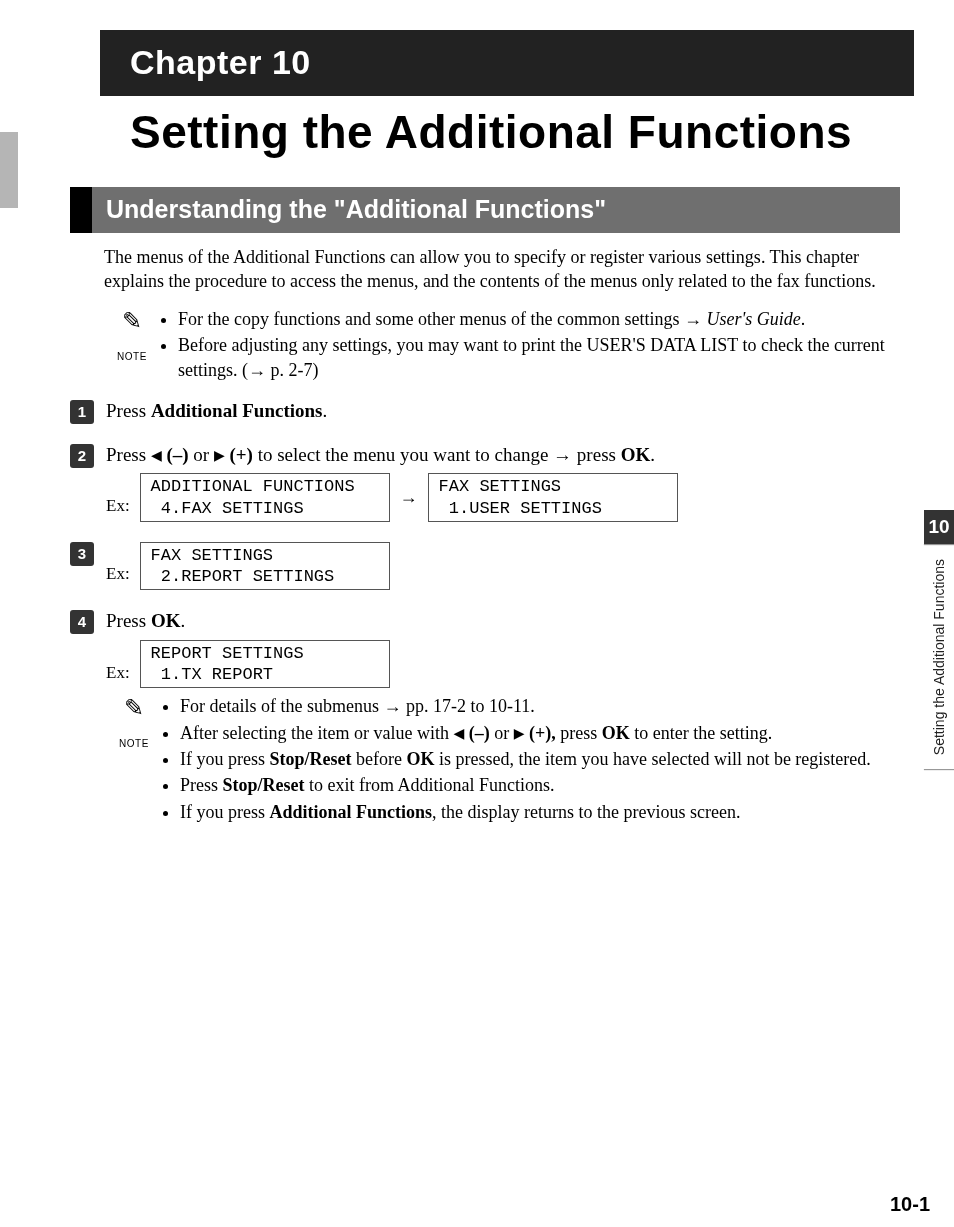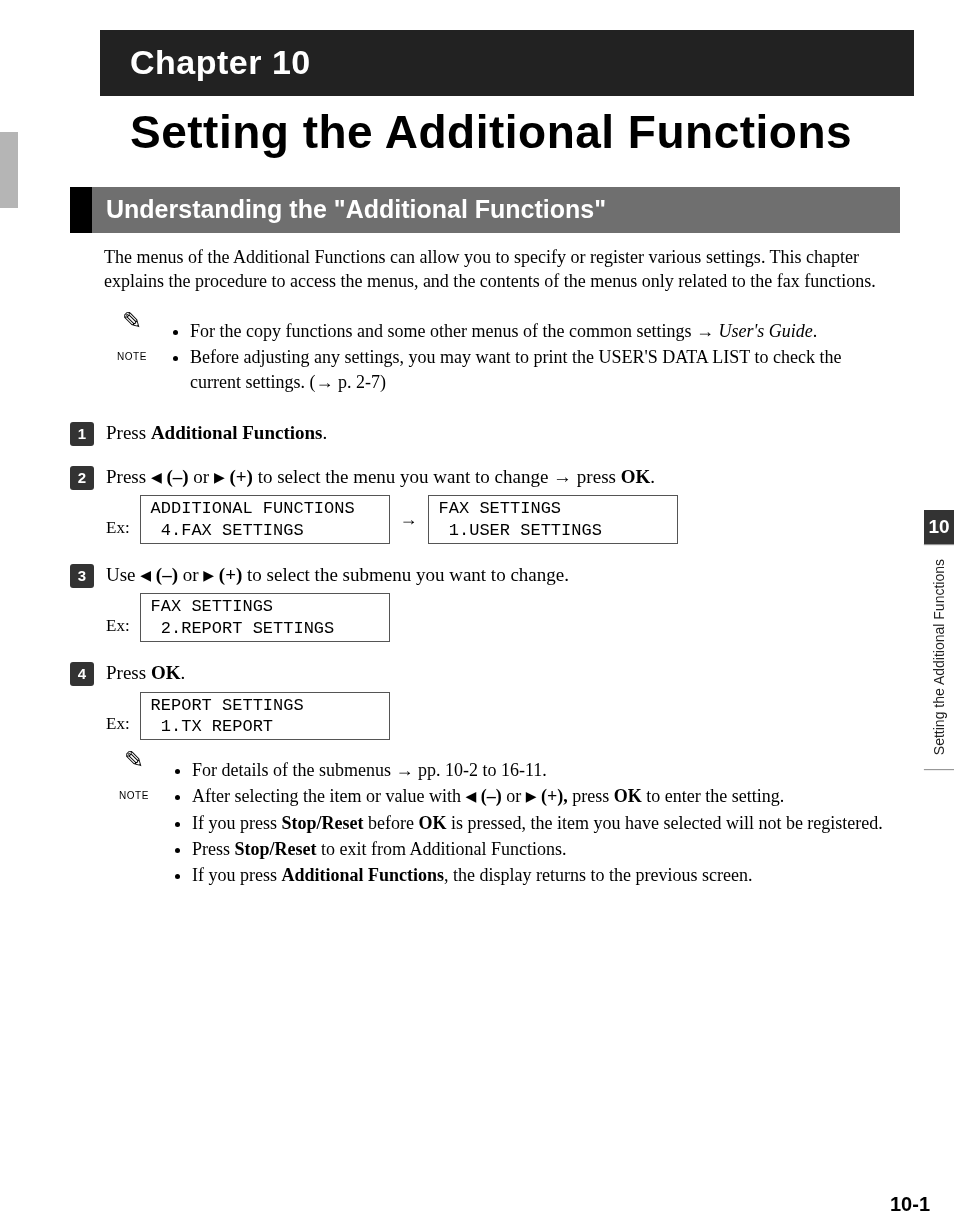--- a/index.html
+++ b/index.html
@@ -75,21 +75,21 @@
   .note-icon {
     font-size: 24px;
     line-height: 1;
   }
   .note-label {
     font-size: 10px;
     letter-spacing: 0.5px;
     margin-top: 17px;
   }
   .note-body ul, .bullets {
-    margin: 12px;
+    margin: 0;
     padding: 0 0 0 18px;
   }
   .note-body li, .bullets li {
     margin: 0 0 2px 0;
   }
   .subsection {
     font-family: Arial, Helvetica, sans-serif;
     font-weight: 900;
     font-size: 25px;
     margin: 22px 0 14px 0;
@@ -245,23 +245,20 @@
         <span class="arrow-sep">→</span>
         <div class="lcd">FAX SETTINGS
  1.USER SETTINGS</div>
       </div>
     </div>
   </div>
 
   <div class="step">
     <div class="step-num">3</div>
     <div class="step-body">
-      <p class="step-text">
-        <span>Use </span><span class="tri">◀</span><b> (–)</b><span> or </span><span class="tri">▶</span><b> (+)</b><span> to select the submenu you want to change.</span>
-      </p>
       <div class="lcd-row">
         <span class="ex-label">Ex:</span>
         <div class="lcd">FAX SETTINGS
  2.REPORT SETTINGS</div>
       </div>
     </div>
   </div>
 
   <div class="step">
     <div class="step-num">4</div>
@@ -275,21 +272,21 @@
  1.TX REPORT</div>
       </div>
 
       <div class="note-block" style="margin-left:0;">
         <div class="note-icon-col">
           <div class="note-icon">✎</div>
           <div class="note-label">NOTE</div>
         </div>
         <div class="note-body">
           <ul class="bullets">
-            <li>For details of the submenus → pp. 10-2 to 16-11.</li>
+            <li>For details of the submenus → pp. 17-2 to 10-11.</li>
             <li>
               <span>After selecting the item or value with </span><span class="tri">◀</span><b> (–)</b><span> or </span><span class="tri">▶</span><b> (+),</b><span> press </span><b>OK</b><span> to enter the setting.</span>
             </li>
             <li>
               <span>If you press </span><b>Stop/Reset</b><span> before </span><b>OK</b><span> is pressed, the item you have selected will not be registered.</span>
             </li>
             <li>
               <span>Press </span><b>Stop/Reset</b><span> to exit from Additional Functions.</span>
             </li>
             <li>

